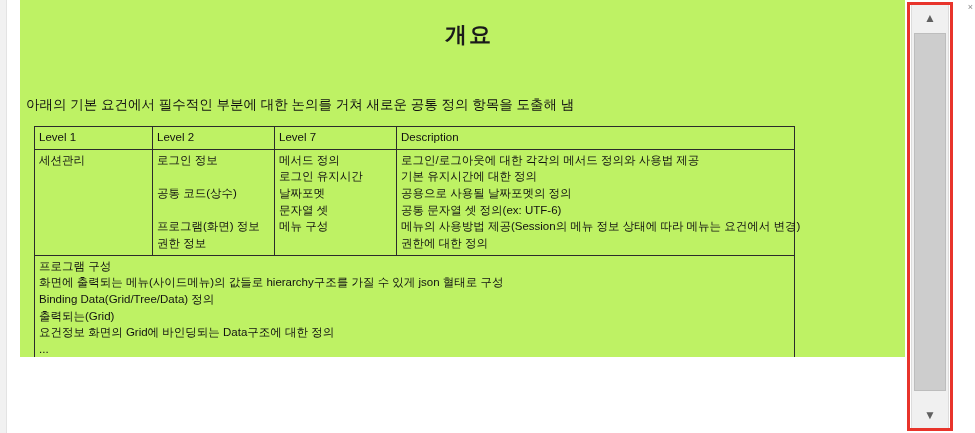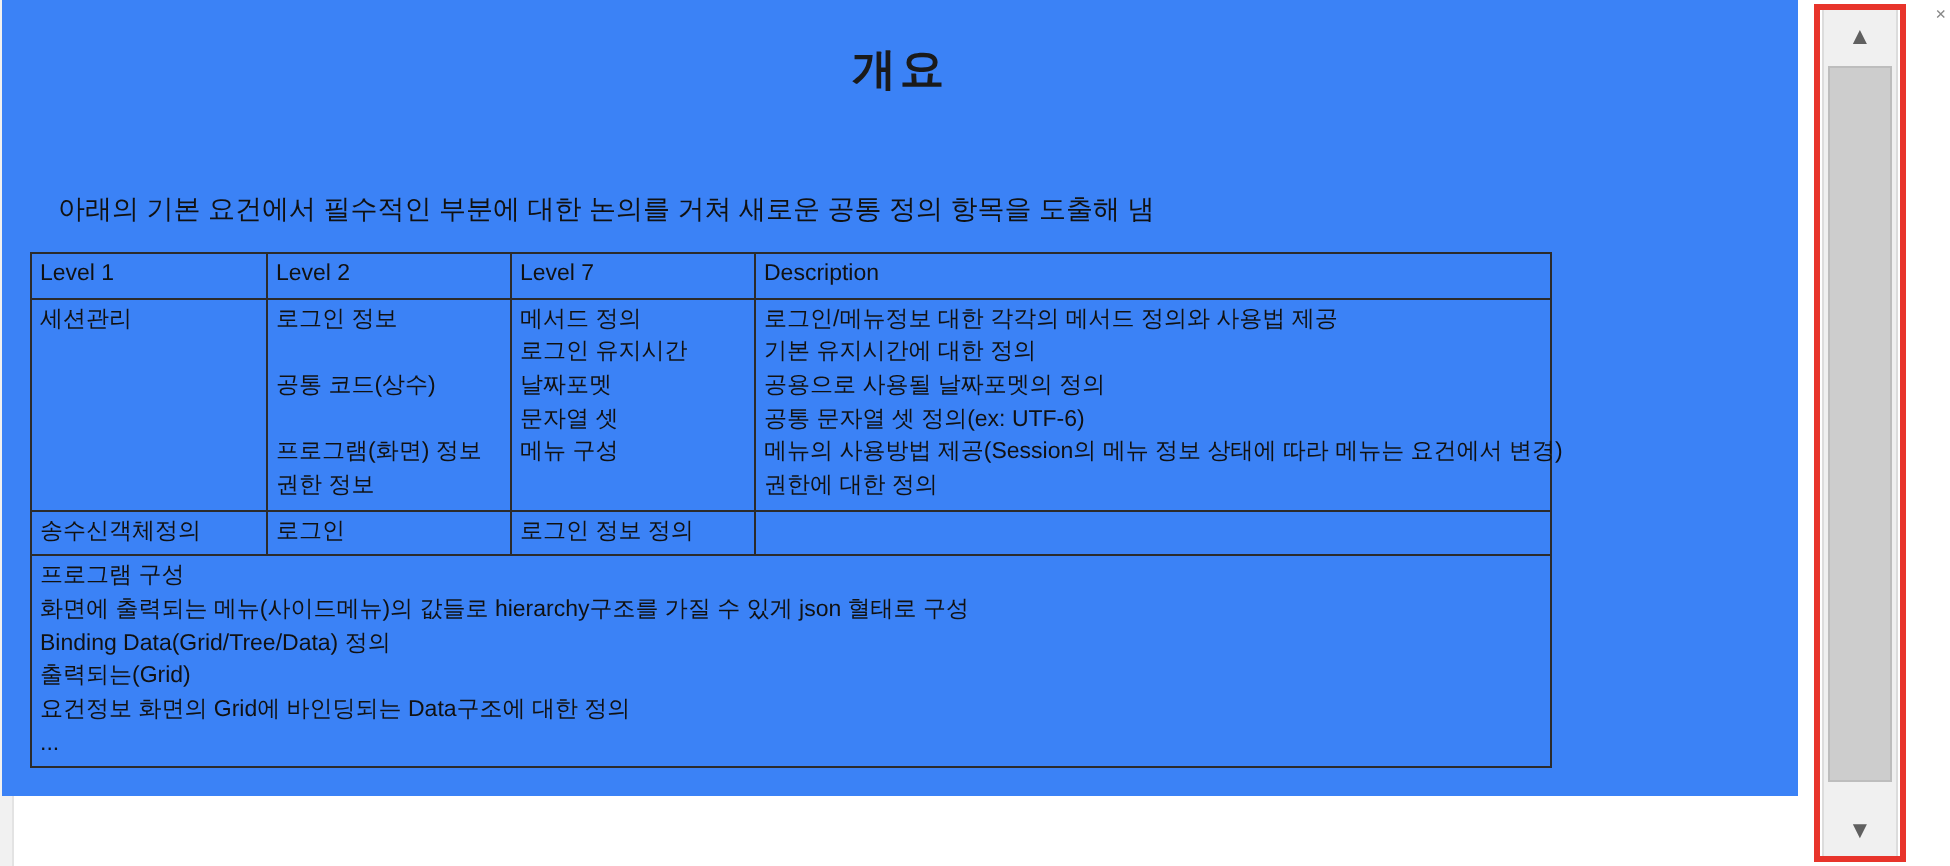--- a/index.html
+++ b/index.html
@@ -20,38 +20,38 @@
     position: absolute;
     left: 0;
     top: 0;
     width: 6px;
     height: 433px;
     background: #f1f1f1;
     border-right: 1px solid #e3e3e3;
   }
   .doc-area {
     position: absolute;
-    left: 1px;
+    left: 20px;
     top: 0;
     width: 898px;
-    height: 398px;
-    background: #3b82f6;
+    height: 357px;
+    background: #bef264;
     overflow: hidden;
   }
   .doc-title {
     text-align: center;
     font-size: 22px;
     font-weight: bold;
     color: #1a1a1a;
     margin-top: 20px;
     letter-spacing: 2px;
   }
   .doc-paragraph {
     margin-top: 46px;
-    margin-left: 28px;
+    margin-left: 6px;
     font-size: 13.5px;
     color: #111111;
   }
   .doc-subtitle {
     margin-top: 40px;
     margin-left: 14px;
     font-size: 14px;
     font-weight: bold;
     color: #111111;
   }
@@ -185,40 +185,26 @@
             <div>권한 정보</div>
           </td>
           <td class="cell-lines">
             <div>메서드 정의</div>
             <div>로그인 유지시간</div>
             <div>날짜포멧</div>
             <div>문자열 셋</div>
             <div>메뉴 구성</div>
           </td>
           <td class="cell-lines">
-            <div>로그인/메뉴정보 대한 각각의 메서드 정의와 사용법 제공</div>
+            <div>로그인/로그아웃에 대한 각각의 메서드 정의와 사용법 제공</div>
             <div>기본 유지시간에 대한 정의</div>
             <div>공용으로 사용될 날짜포멧의 정의</div>
             <div>공통 문자열 셋 정의(ex: UTF-6)</div>
             <div>메뉴의 사용방법 제공(Session의 메뉴 정보 상태에 따라 메뉴는 요건에서 변경)</div>
             <div>권한에 대한 정의</div>
-          </td>
-        </tr>
-        <tr>
-          <td class="cell-lines">
-            <div>송수신객체정의</div>
-          </td>
-          <td class="cell-lines">
-            <div>로그인</div>
-          </td>
-          <td class="cell-lines">
-            <div>로그인 정보 정의</div>
-          </td>
-          <td class="cell-lines">
-            <div></div>
           </td>
         </tr>
         <tr>
           <td class="cell-lines span-cell" colspan="4">
             <div>프로그램 구성</div>
             <div>화면에 출력되는 메뉴(사이드메뉴)의 값들로 hierarchy구조를 가질 수 있게 json 혈태로 구성</div>
             <div>Binding Data(Grid/Tree/Data) 정의</div>
             <div>출력되는(Grid)</div>
             <div>요건정보 화면의 Grid에 바인딩되는 Data구조에 대한 정의</div>
             <div>...</div>

